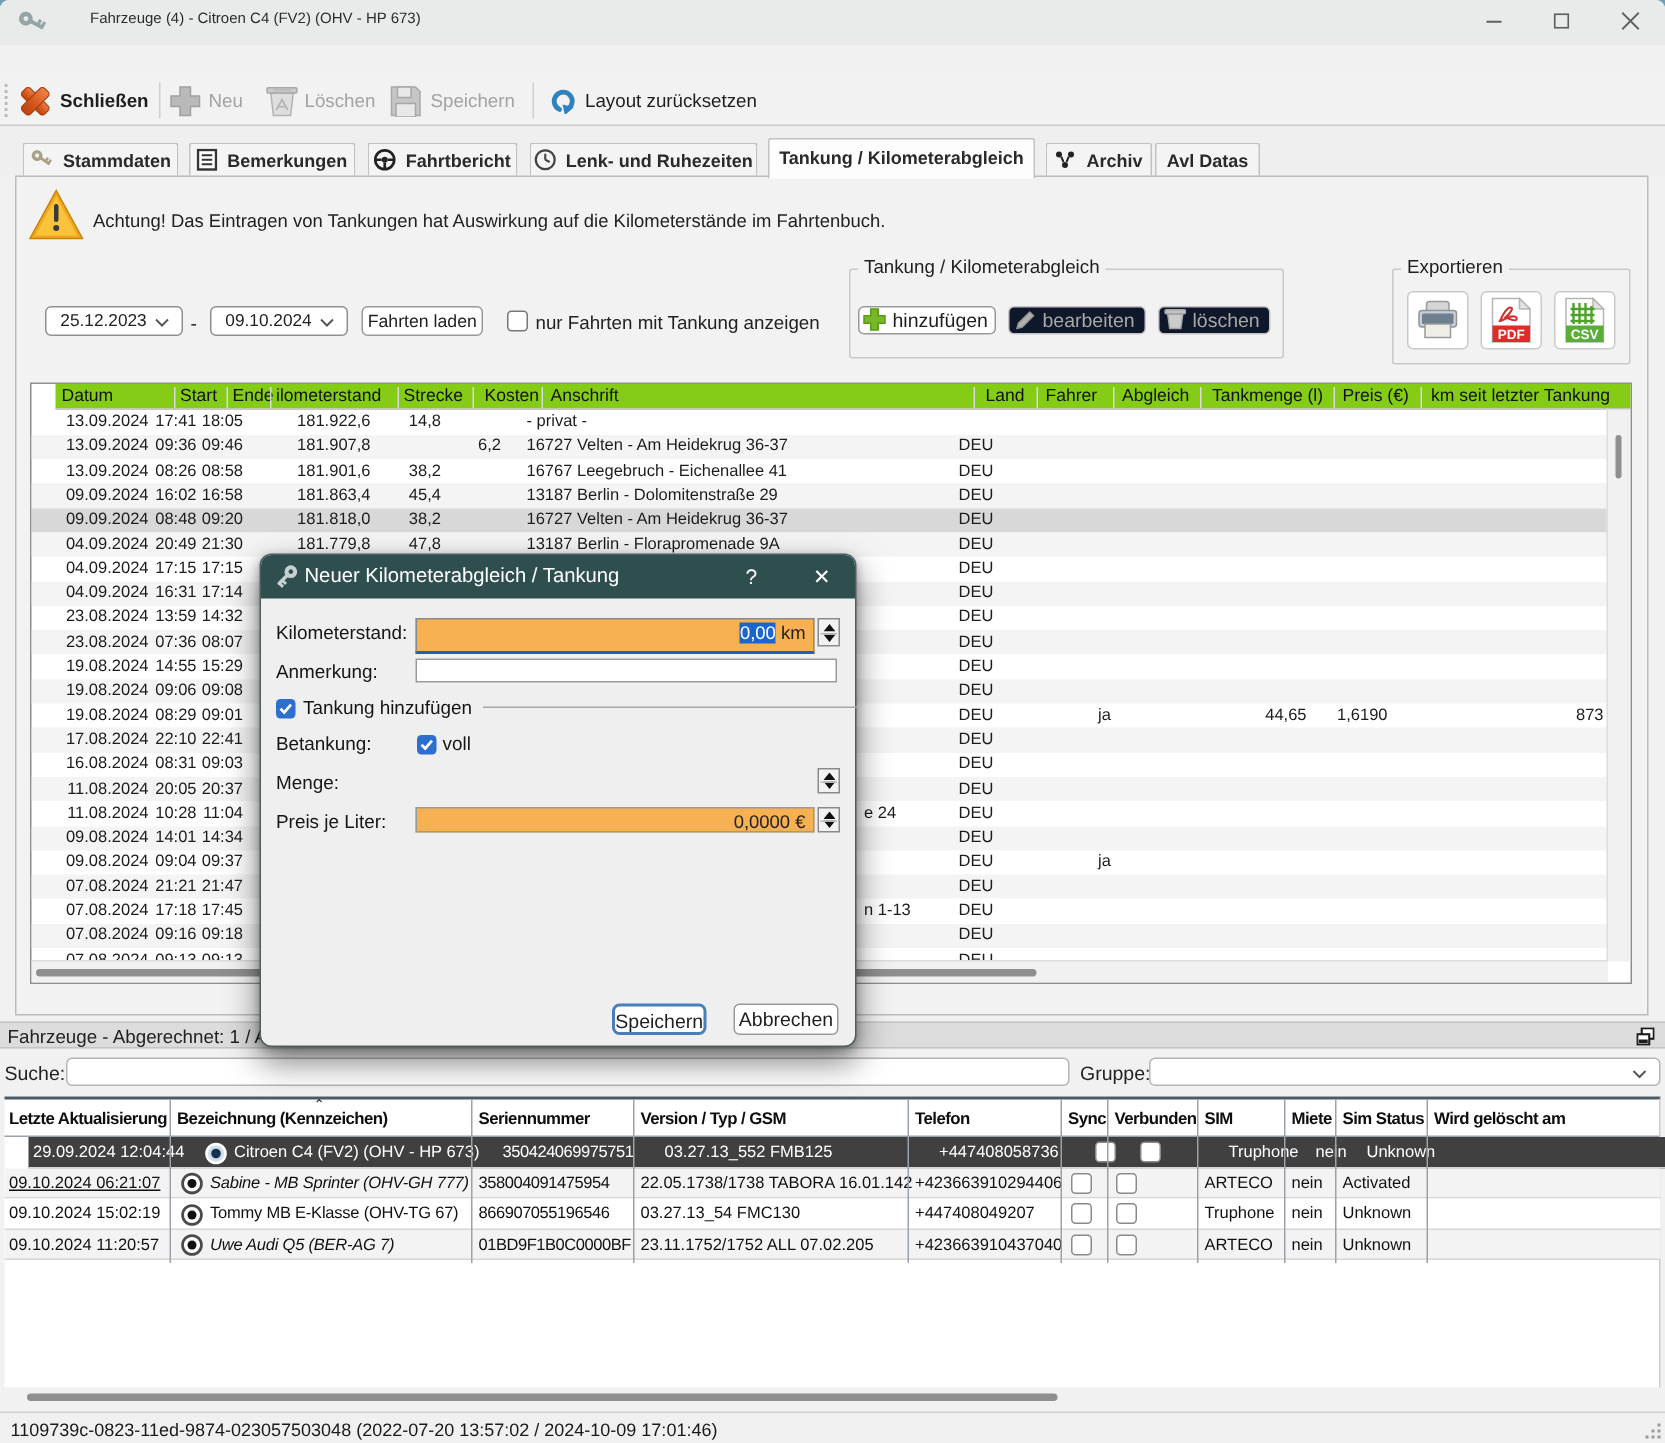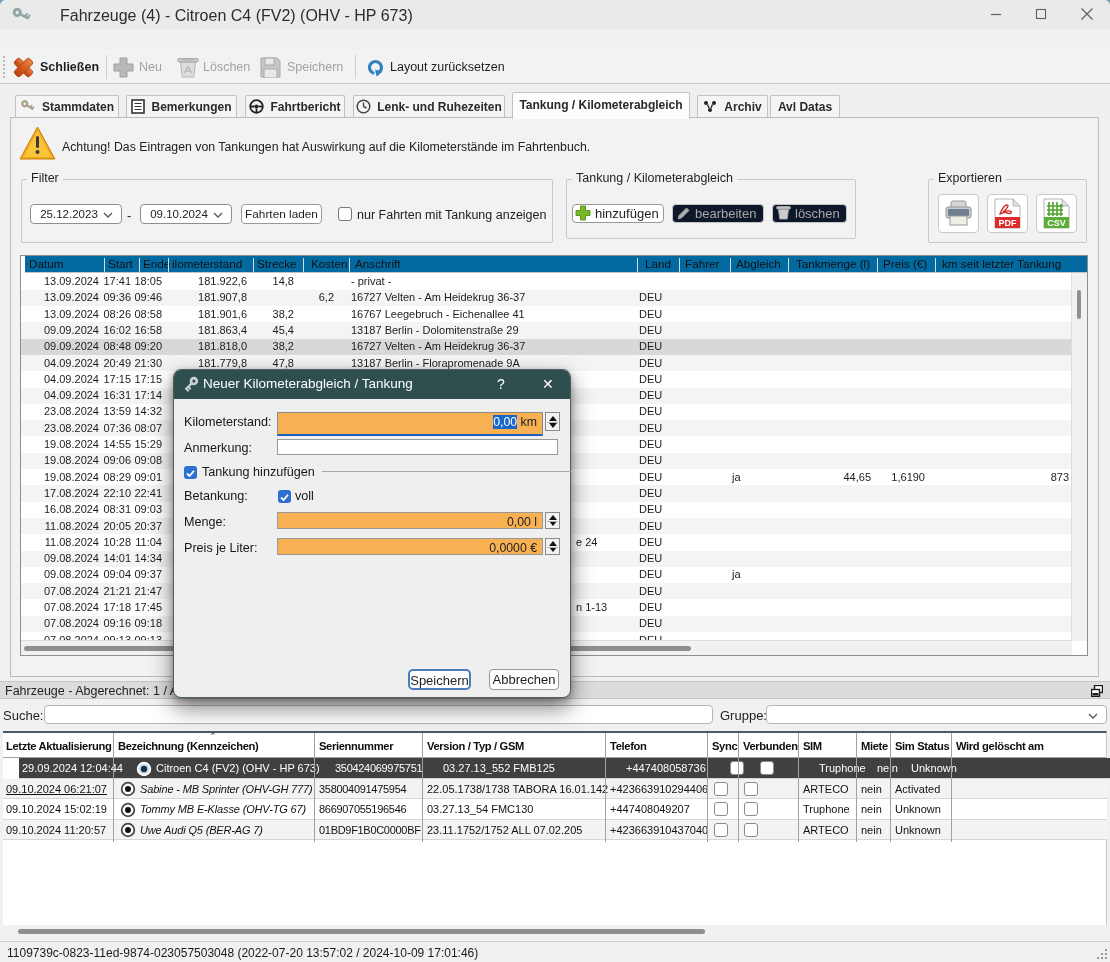--- a/index.html
+++ b/index.html
@@ -3,21 +3,21 @@
 <meta charset="utf-8">
 <style>
 * { margin:0; padding:0; box-sizing:border-box; }
 html,body { width:1110px; height:962px; overflow:hidden; background:#6f9fb4; }
 body { font-family:"Liberation Sans", sans-serif; color:#222; }
 #win { position:absolute; left:0; top:0; width:1110px; height:962px; background:#f1f1f1;
   border-radius:6px 6px 0 0; overflow:hidden; z-index:1; }
 .abs { position:absolute; }
 
 #titlebar { position:absolute; left:0; top:0; width:100%; height:30px; background:#e9ebeb; }
-#titlebar .title { position:absolute; left:60px; top:7px; font-size:16px; color:#2d2d2d; }
+#titlebar .title { position:absolute; left:60px; top:7px; font-size:10px; color:#2d2d2d; }
 
 #menubar { position:absolute; left:0; top:30px; width:100%; height:20px; background:#fbfbfb; }
 #menubar span { position:absolute; top:4px; font-size:12.5px; color:#686868; }
 
 #toolbar { position:absolute; left:0; top:50px; width:100%; height:34px; background:#f2f2f2;
   border-bottom:1px solid #c9c9c9; }
 .tbtxt { position:absolute; top:10px; font-size:12.5px; color:#1e1e1e; }
 .tbtxt.dis { color:#a3a3a3; }
 .tbsep { position:absolute; top:5px; width:1px; height:24px; background:#cfcfcf; }
 
@@ -189,23 +189,20 @@
   <div id="panel"></div>
 
   <svg class="abs" style="left:19px;top:126px;z-index:2" width="37" height="34" viewBox="0 0 37 34">
     <path d="M18.5 1 L36 33 H1 Z" fill="#f0a81c" stroke="#c8820a" stroke-width="1"></path>
     <path d="M18.5 5 L32.5 31 H4.5 Z" fill="#fbc23c"></path>
     <rect x="17" y="10" width="3" height="12" rx="1.5" fill="#3a3a3a"></rect>
     <circle cx="18.5" cy="26" r="2" fill="#3a3a3a"></circle>
   </svg>
   <span class="abs" style="left:62px;top:140px;font-size:12.3px;z-index:2">Achtung! Das Eintragen von Tankungen hat Auswirkung auf die Kilometerstände im Fahrtenbuch.</span>
 
-  <div class="groupbox" style="left:21px;top:179px;width:532px;height:64px">
-    <span class="grouplabel">Filter</span>
-  </div>
   <div class="select" style="left:30px;top:204px;width:92px;height:20px;font-size:11.5px;text-align:center;line-height:19px;padding-right:14px">25.12.2023<svg style="position:absolute;right:8px;top:7px" width="10" height="6" viewBox="0 0 10 6">
         <path d="M1 1 L5 5 L9 1" fill="none" stroke="#555" stroke-width="1.3"></path>
       </svg></div>
   <span class="abs" style="left:127px;top:208px;font-size:13px">-</span>
   <div class="select" style="left:140px;top:204px;width:92px;height:20px;font-size:11.5px;text-align:center;line-height:19px;padding-right:14px">09.10.2024<svg style="position:absolute;right:8px;top:7px" width="10" height="6" viewBox="0 0 10 6">
         <path d="M1 1 L5 5 L9 1" fill="none" stroke="#555" stroke-width="1.3"></path>
       </svg></div>
   <div class="btn" style="left:241px;top:204px;width:81px;height:20px;line-height:19px;font-size:11.8px;white-space:nowrap">Fahrten laden</div>
   <div class="chk" style="left:338px;top:207px"></div>
   <span class="abs" style="left:357px;top:208px;font-size:12.5px">nur Fahrten mit Tankung anzeigen</span>
@@ -256,21 +253,21 @@
         <line x1="18" y1="6" x2="18" y2="18"></line>
       <line x1="4" y1="8" x2="20" y2="8"></line>
         <line x1="4" y1="12" x2="20" y2="12"></line>
         <line x1="4" y1="16" x2="20" y2="16"></line>
     </g>
     <rect x="1" y="19" width="25" height="11" fill="#5aad35"></rect>
     <text x="13.5" y="28" font-size="9" font-weight="bold" fill="#fff" text-anchor="middle" font-family="Liberation Sans">CSV</text>
   </svg>
 
   <div id="ttable" style="overflow: hidden;">
-      <div style="position: absolute; left: 4px; top: 0px; width: 100%; height: 17px; background: #0369a1; border-bottom: 1px solid rgb(196, 196, 196);">
+      <div style="position: absolute; left: 16px; top: 0px; width: 100%; height: 17px; background: #84cc16; border-bottom: 1px solid rgb(196, 196, 196);">
         <span class="th" style="left: 4px; top: 1px;">Datum</span>
         <span class="th" style="left: 83px; top: 1px;">Start</span>
         <span class="th" style="left: 118px; top: 1px;">Ende</span>
         <span class="th" style="left: 147px; top: 1px;">ilometerstand</span>
         <span class="th" style="left: 232px; top: 1px;">Strecke</span>
         <span class="th" style="left: 286px; top: 1px;">Kosten</span>
         <span class="th" style="left: 330px; top: 1px;">Anschrift</span>
         <span class="th" style="left: 620px; top: 1px;">Land</span>
         <span class="th" style="left: 660px; top: 1px;">Fahrer</span>
         <span class="th" style="left: 711px; top: 1px;">Abgleich</span>
@@ -517,21 +514,21 @@
         <span style="position: absolute; left: 892px; top: 4px;">Activated</span>
         <div style="position: absolute; left: 117px; top: 2.5px; width: 16px; height: 16px;"><svg width="16" height="16">
             <circle cx="8" cy="8" r="6.3" fill="#fff" stroke="#4a4a4a" stroke-width="1.8"></circle>
             <circle cx="8" cy="8" r="3" fill="#111"></circle>
           </svg></div>
         <div style="position: absolute; left: 711px; top: 3px; width: 14px; height: 14px; background: rgb(255, 255, 255); border: 1px solid rgb(138, 138, 138); border-radius: 3px;"></div>
         <div style="position: absolute; left: 741px; top: 3px; width: 14px; height: 14px; background: rgb(255, 255, 255); border: 1px solid rgb(138, 138, 138); border-radius: 3px;"></div>
       </div>
       <div class="vrow" style="top: 66px; height: 20.5px; background: rgb(255, 255, 255); color: rgb(17, 17, 17); border-bottom: 1px solid rgb(214, 214, 214);">
         <span style="position: absolute; left: 3px; top: 4px;">09.10.2024 15:02:19</span>
-        <span style="position: absolute; left: 137px; top: 4px; font-style: italic; letter-spacing: -0.15px;">Tommy MB E-Klasse (OHV-TG 67)</span>
+        <span style="position: absolute; left: 137px; top: 4px; letter-spacing: -0.15px;">Tommy MB E-Klasse (OHV-TG 67)</span>
         <span style="position: absolute; left: 316px; top: 4px; letter-spacing: -0.3px;">866907055196546</span>
         <span style="position: absolute; left: 424px; top: 4px;">03.27.13_54 FMC130</span>
         <span style="position: absolute; left: 607px; top: 4px;">+447408049207</span>
         <span style="position: absolute; left: 800px; top: 4px;">Truphone</span>
         <span style="position: absolute; left: 858px; top: 4px;">nein</span>
         <span style="position: absolute; left: 892px; top: 4px;">Unknown</span>
         <div style="position: absolute; left: 117px; top: 2.5px; width: 16px; height: 16px;"><svg width="16" height="16">
             <circle cx="8" cy="8" r="6.3" fill="#fff" stroke="#4a4a4a" stroke-width="1.8"></circle>
             <circle cx="8" cy="8" r="3" fill="#111"></circle>
           </svg></div>
@@ -621,23 +618,20 @@
     <span class="dlabel" style="left:28px;top:95px">Tankung hinzufügen</span>
     <div class="abs" style="left:148px;top:101px;width:250px;height:1px;background:#a8a8a8"></div>
     <span class="dlabel" style="top:119px">Betankung:</span>
     <div class="abs" style="left:104px;top:120px;width:13px;height:13px;background:#2d6fd0;border-radius:3px">
       <svg width="13" height="13" viewBox="0 0 13 13">
           <path d="M3 6.5 L5.5 9 L10 3.8" fill="none" stroke="#fff" stroke-width="1.8"></path>
         </svg>
     </div>
     <span class="dlabel" style="left:121px;top:119px">voll</span>
     <span class="dlabel" style="top:145px">Menge:</span>
-    <div class="dinput orange" style="top:142px;width:266px;height:17px;border:1px solid #999">
-      <span style="position:absolute;right:5px;top:2px;font-size:12.3px">0,00 l</span>
-    </div>
     <div class="spin" style="top:142px;height:17px">
       <svg style="top:2px" width="8" height="5" viewBox="0 0 8 5">
           <path d="M4 0 L8 5 H0 Z" fill="#111"></path>
         </svg>
       <svg style="bottom:2px" width="8" height="5" viewBox="0 0 8 5">
           <path d="M4 5 L8 0 H0 Z" fill="#111"></path>
         </svg>
       <div style="position:absolute;top:50%;left:1px;right:1px;height:1px;background:#b5b5b5"></div>
     </div>
     <span class="dlabel" style="top:171px">Preis je Liter:</span>

